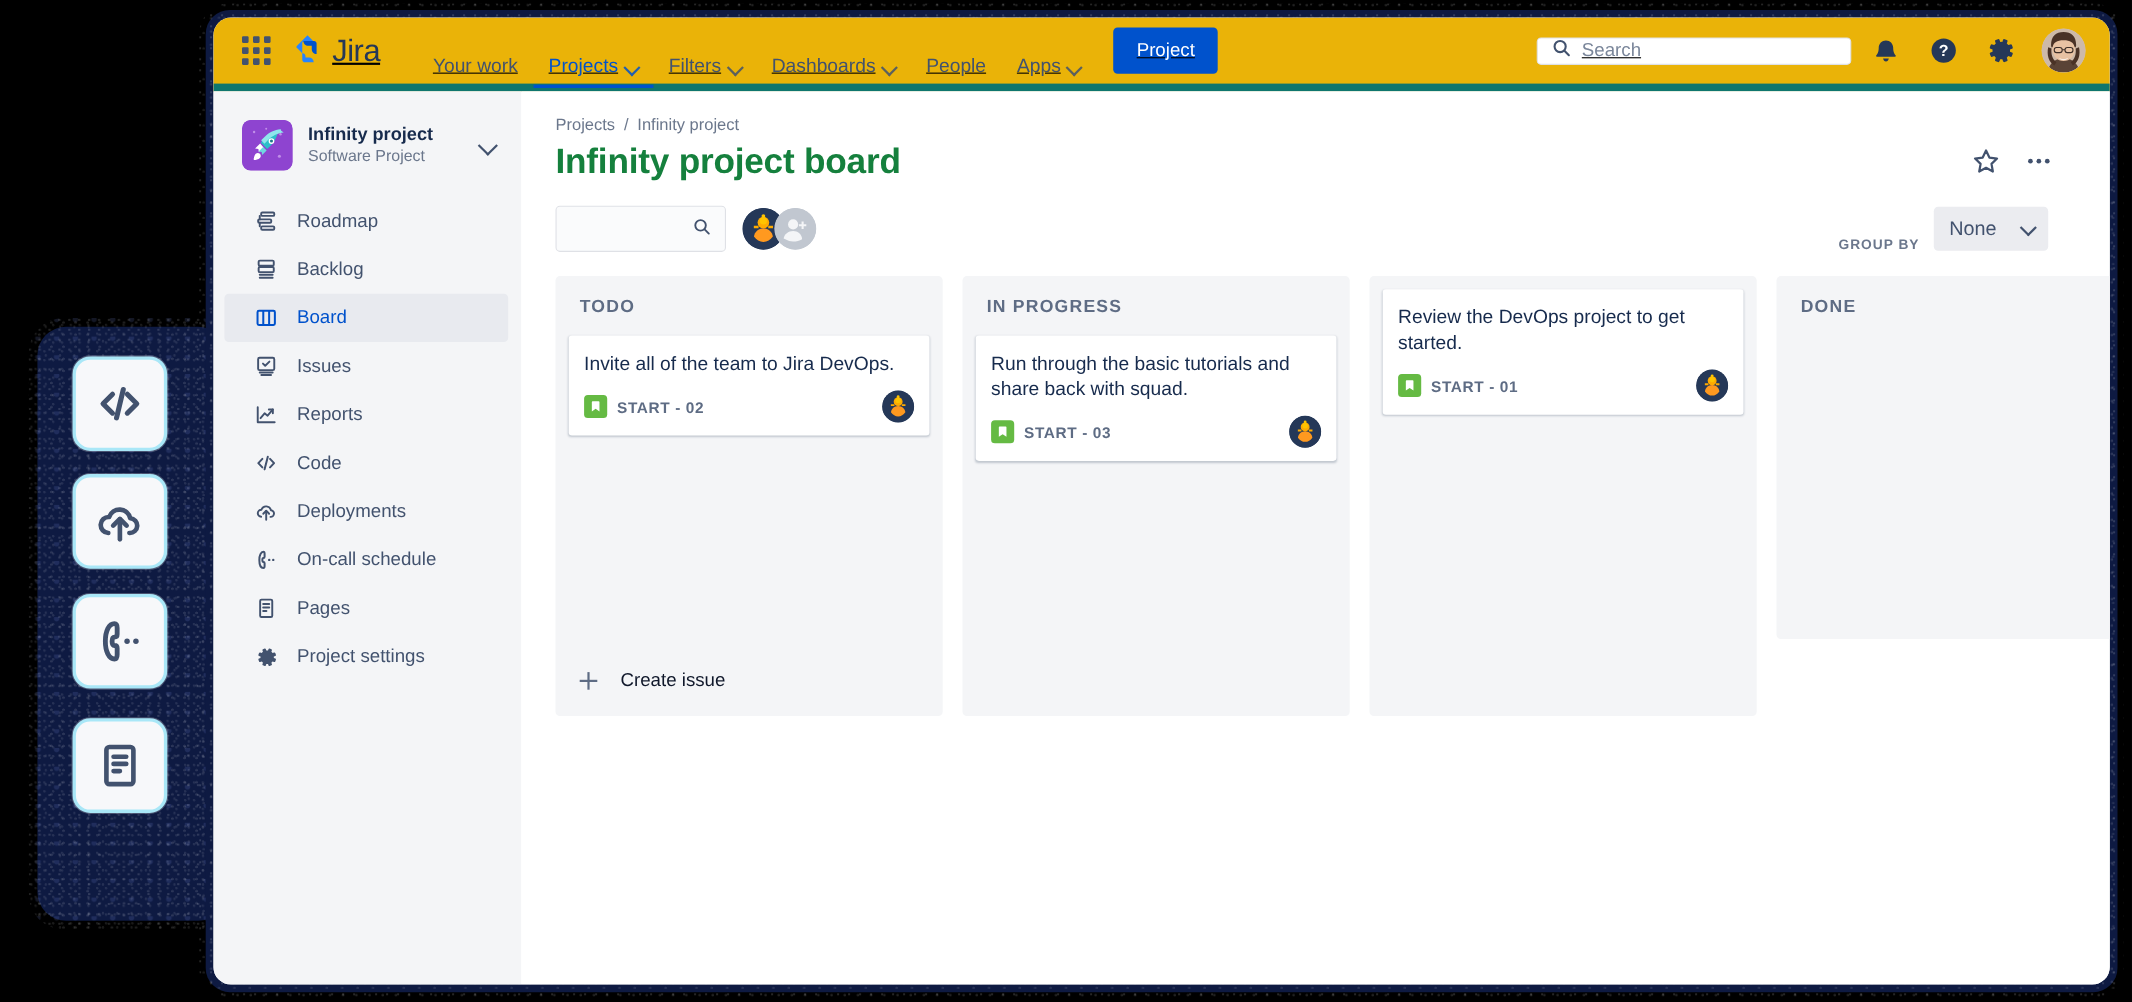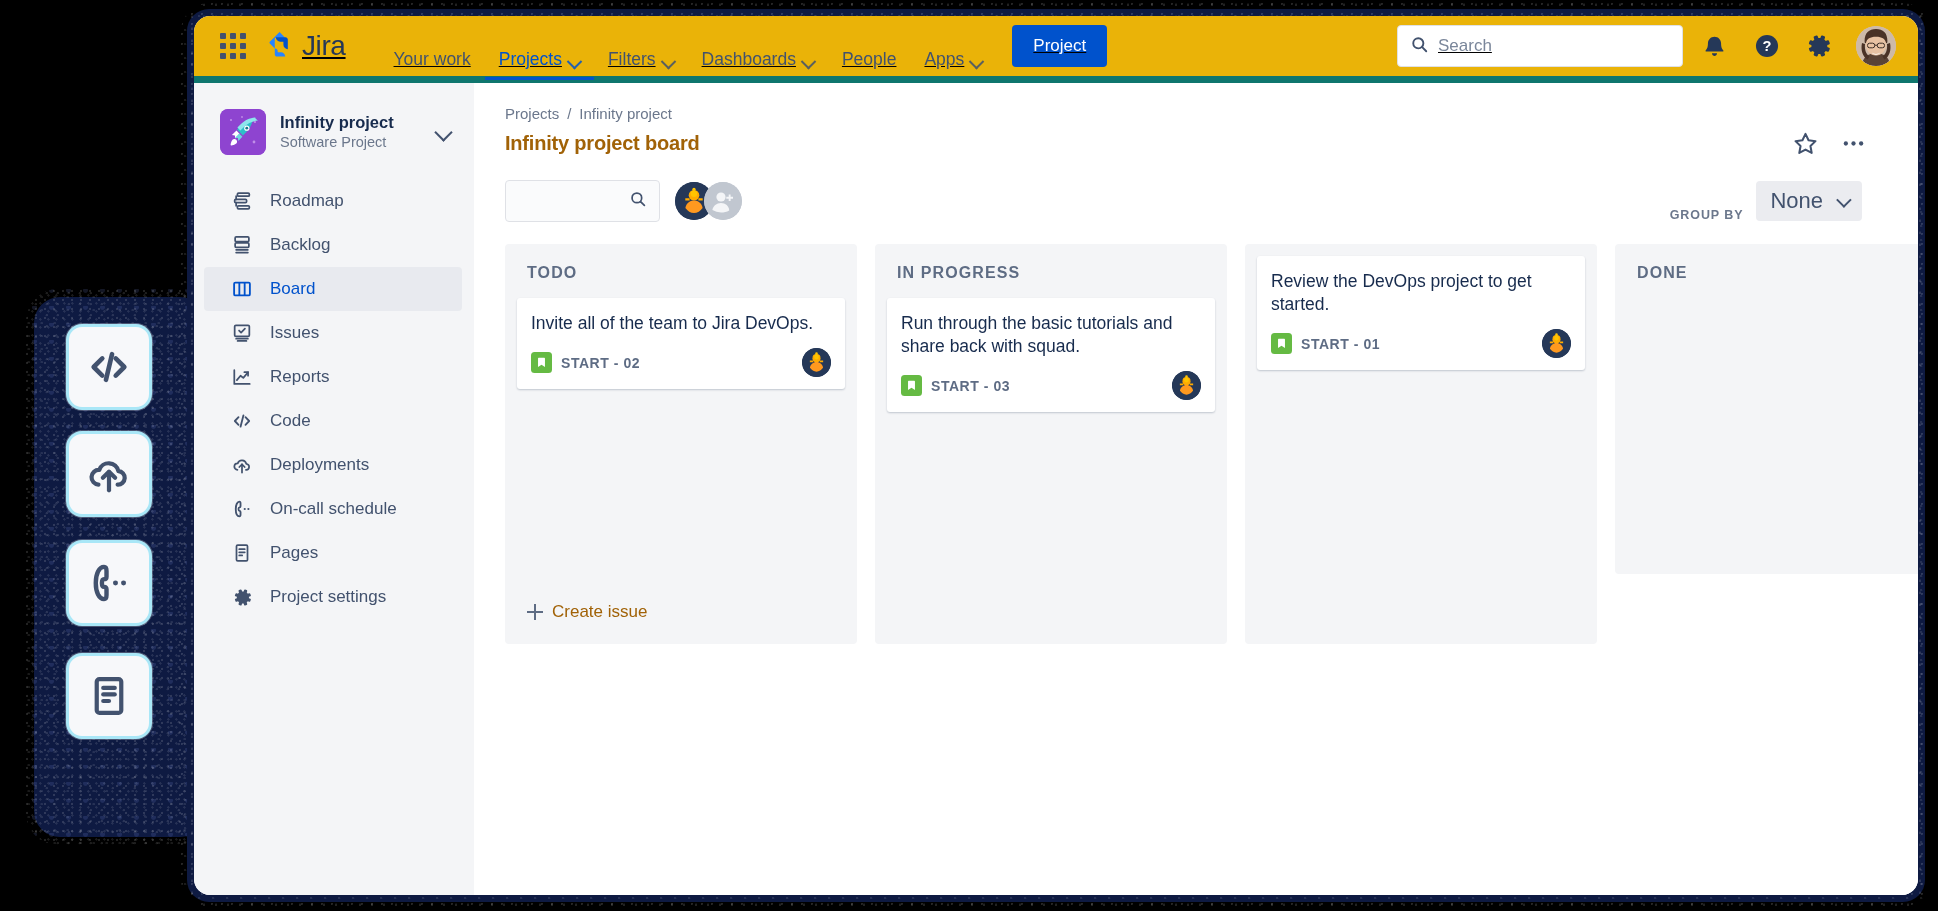--- a/index.html
+++ b/index.html
@@ -191,21 +191,21 @@
     border-radius: 4px;
     height: 42px;
     padding: 0 21px;
     margin-left: 16px;
     cursor: pointer;
     font-family: inherit;
   }
   .nav-spacer { flex: 1 1 auto; }
   .searchbox {
     width: 286px;
-    height: 42px;
+    height: 25px;
     border: 1.5px solid #dfe1e6;
     border-radius: 4px;
     display: flex;
     align-items: center;
     padding: 0 12px;
     box-sizing: border-box;
     gap: 9px;
     background: #fff;
     cursor: text;
   }
@@ -306,23 +306,23 @@
     align-items: center;
   }
   .crumbs a { color: #6b778c; text-decoration: none; cursor: pointer; }
   .title-row {
     display: flex;
     align-items: center;
     margin-top: 6px;
     padding-right: 50px;
   }
   .page-title {
-    font-size: 20px;
+    font-size: 32px;
     font-weight: bold;
-    color: #a16207;
+    color: #15803d;
     letter-spacing: -0.2px;
     margin: 0;
   }
   .title-actions { margin-left: auto; display: flex; align-items: center; gap: 18px; }
   .ta-btn { cursor: pointer; display:flex; align-items:center; justify-content:center; width: 30px; height: 30px;}
 
   .toolbar {
     display: flex;
     align-items: center;
     margin-top: 22px;
@@ -362,21 +362,21 @@
     border-radius: 4px;
     height: 40px;
     min-width: 104px;
     display: flex;
     align-items: center;
     justify-content: space-between;
     padding: 0 14px;
     box-sizing: border-box;
     gap: 14px;
     color: #42526e;
-    font-size: 22px;
+    font-size: 18px;
     cursor: pointer;
   }
   .gb-chev {
     width: 9px; height: 9px;
     border-right: 2px solid #42526e;
     border-bottom: 2px solid #42526e;
     transform: rotate(45deg) translateY(-2px);
   }
 
   
@@ -441,22 +441,22 @@
     width: 29px; height: 29px;
     border-radius: 50%;
     background: #253858;
     display:flex; align-items:center; justify-content:center;
     overflow:hidden;
   }
   .col-spacer { flex: 1 1 auto; min-height: 30px; }
   .create-issue {
     display: flex;
     align-items: center;
-    gap: 9px;
-    color: #a16207;
+    gap: 21px;
+    color: #0f172a;
     font-size: 17px;
     padding: 8px 10px;
     border-radius: 3px;
     cursor: pointer;
   }
   .plus {
     position: relative;
     width: 16px; height: 16px;
     flex: 0 0 16px;
   }

